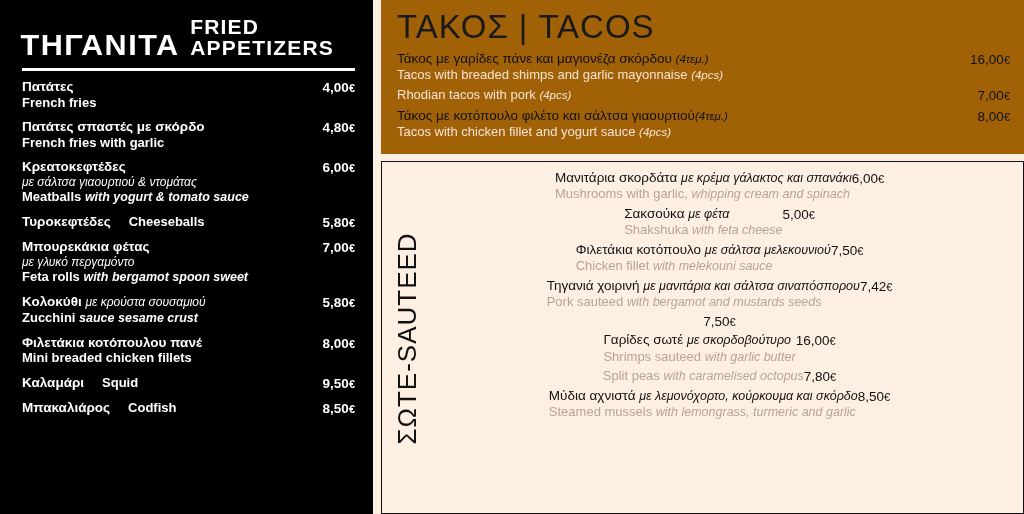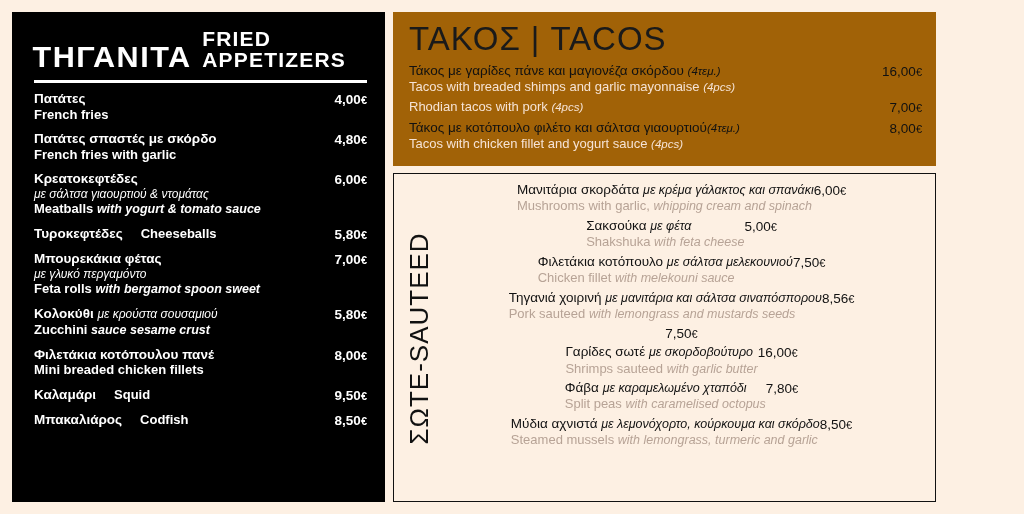--- a/index.html
+++ b/index.html
@@ -6,25 +6,25 @@
   html, body { margin: 0; padding: 0; }
   body {
     width: 1024px;
     height: 514px;
     background: #fdf0e3;
     font-family: "Liberation Sans", sans-serif;
     overflow: hidden;
   }
   .page {
     position: relative;
-    width: 948px;
+    width: 1024px;
     height: 514px;
     display: flex;
     gap: 8px;
-    padding: 12px;
+    padding: 0;
   }
 
   
   .left-panel {
     width: 373px;
     background: #000000;
     color: #ffffff;
     padding: 16px 18px 10px 22px;
     position: relative;
   }
@@ -339,40 +339,39 @@
           <div>
             <div class="s-gr"><span>Φιλετάκια κοτόπουλο</span> <span class="sub">με σάλτσα μελεκουνιού</span></div>
             <div class="s-en"><span>Chicken fillet</span> <span class="sub">with melekouni sauce</span></div>
           </div>
           <div class="s-price"><span>7,50</span><span class="cur">€</span></div>
         </div>
 
         <div class="s-item">
           <div>
             <div class="s-gr"><span>Τηγανιά χοιρινή</span> <span class="sub">με μανιτάρια και σάλτσα σιναπόσπορου</span></div>
-            <div class="s-en"><span>Pork sauteed</span> <span class="sub">with lemongrass and mustards seeds</span></div>
-          </div>
-          <div class="s-price"><span>8,56</span><span class="cur">€</span></div>
+            <div class="s-en"><span>Pork sauteed</span> <span class="sub">with bergamot and mustards seeds</span></div>
+          </div>
+          <div class="s-price"><span>7,42</span><span class="cur">€</span></div>
         </div>
 
         <div class="s-item">
           <div class="s-price"><span>7,50</span><span class="cur">€</span></div>
         </div>
 
         <div class="s-item">
           <div>
             <div class="s-gr"><span>Γαρίδες σωτέ</span> <span class="sub">με σκορδοβούτυρο</span></div>
             <div class="s-en"><span>Shrimps sauteed</span> <span class="sub">with garlic butter</span></div>
           </div>
           <div class="s-price"><span>16,00</span><span class="cur">€</span></div>
         </div>
 
         <div class="s-item">
           <div>
-            <div class="s-gr"><span>Φάβα</span> <span class="sub">με καραμελωμένο χταπόδι</span></div>
             <div class="s-en"><span>Split peas</span> <span class="sub">with caramelised octopus</span></div>
           </div>
           <div class="s-price"><span>7,80</span><span class="cur">€</span></div>
         </div>
 
         <div class="s-item">
           <div>
             <div class="s-gr"><span>Μύδια αχνιστά</span> <span class="sub">με λεμονόχορτο, κούρκουμα και σκόρδο</span></div>
             <div class="s-en"><span>Steamed mussels</span> <span class="sub">with lemongrass, turmeric and garlic</span></div>
           </div>

